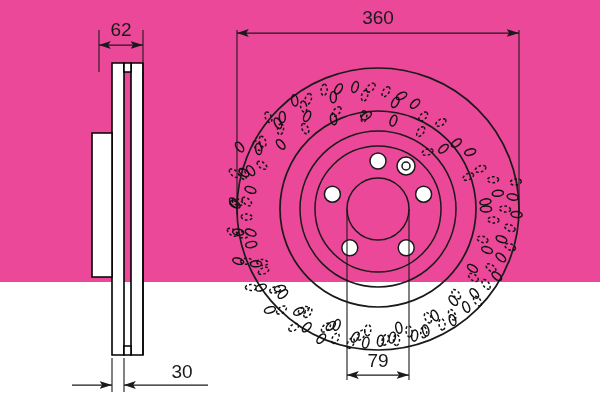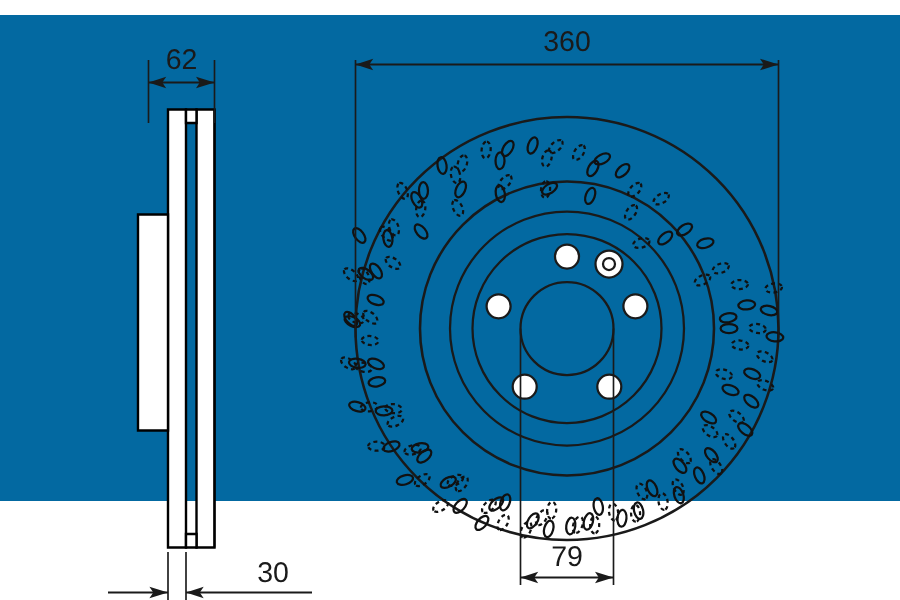--- a/index.html
+++ b/index.html
@@ -10,23 +10,22 @@
   }
   body {
     width: 600px;
     height: 400px;
     overflow: hidden;
     font-family: "Liberation Sans", sans-serif;
   }
   #drawing-root {
     position: relative;
     width: 600px;
-    height: 324px;
-    background: #0369a1;
-    margin-top: 10px;
+    height: 282px;
+    background: #ec4899;
   }
   svg#tech-drawing {
     display: block;
     width: 600px;
     height: 400px;
   }
   .outline {
     fill: #ffffff;
     stroke: #000000;
     stroke-width: 1.6;

